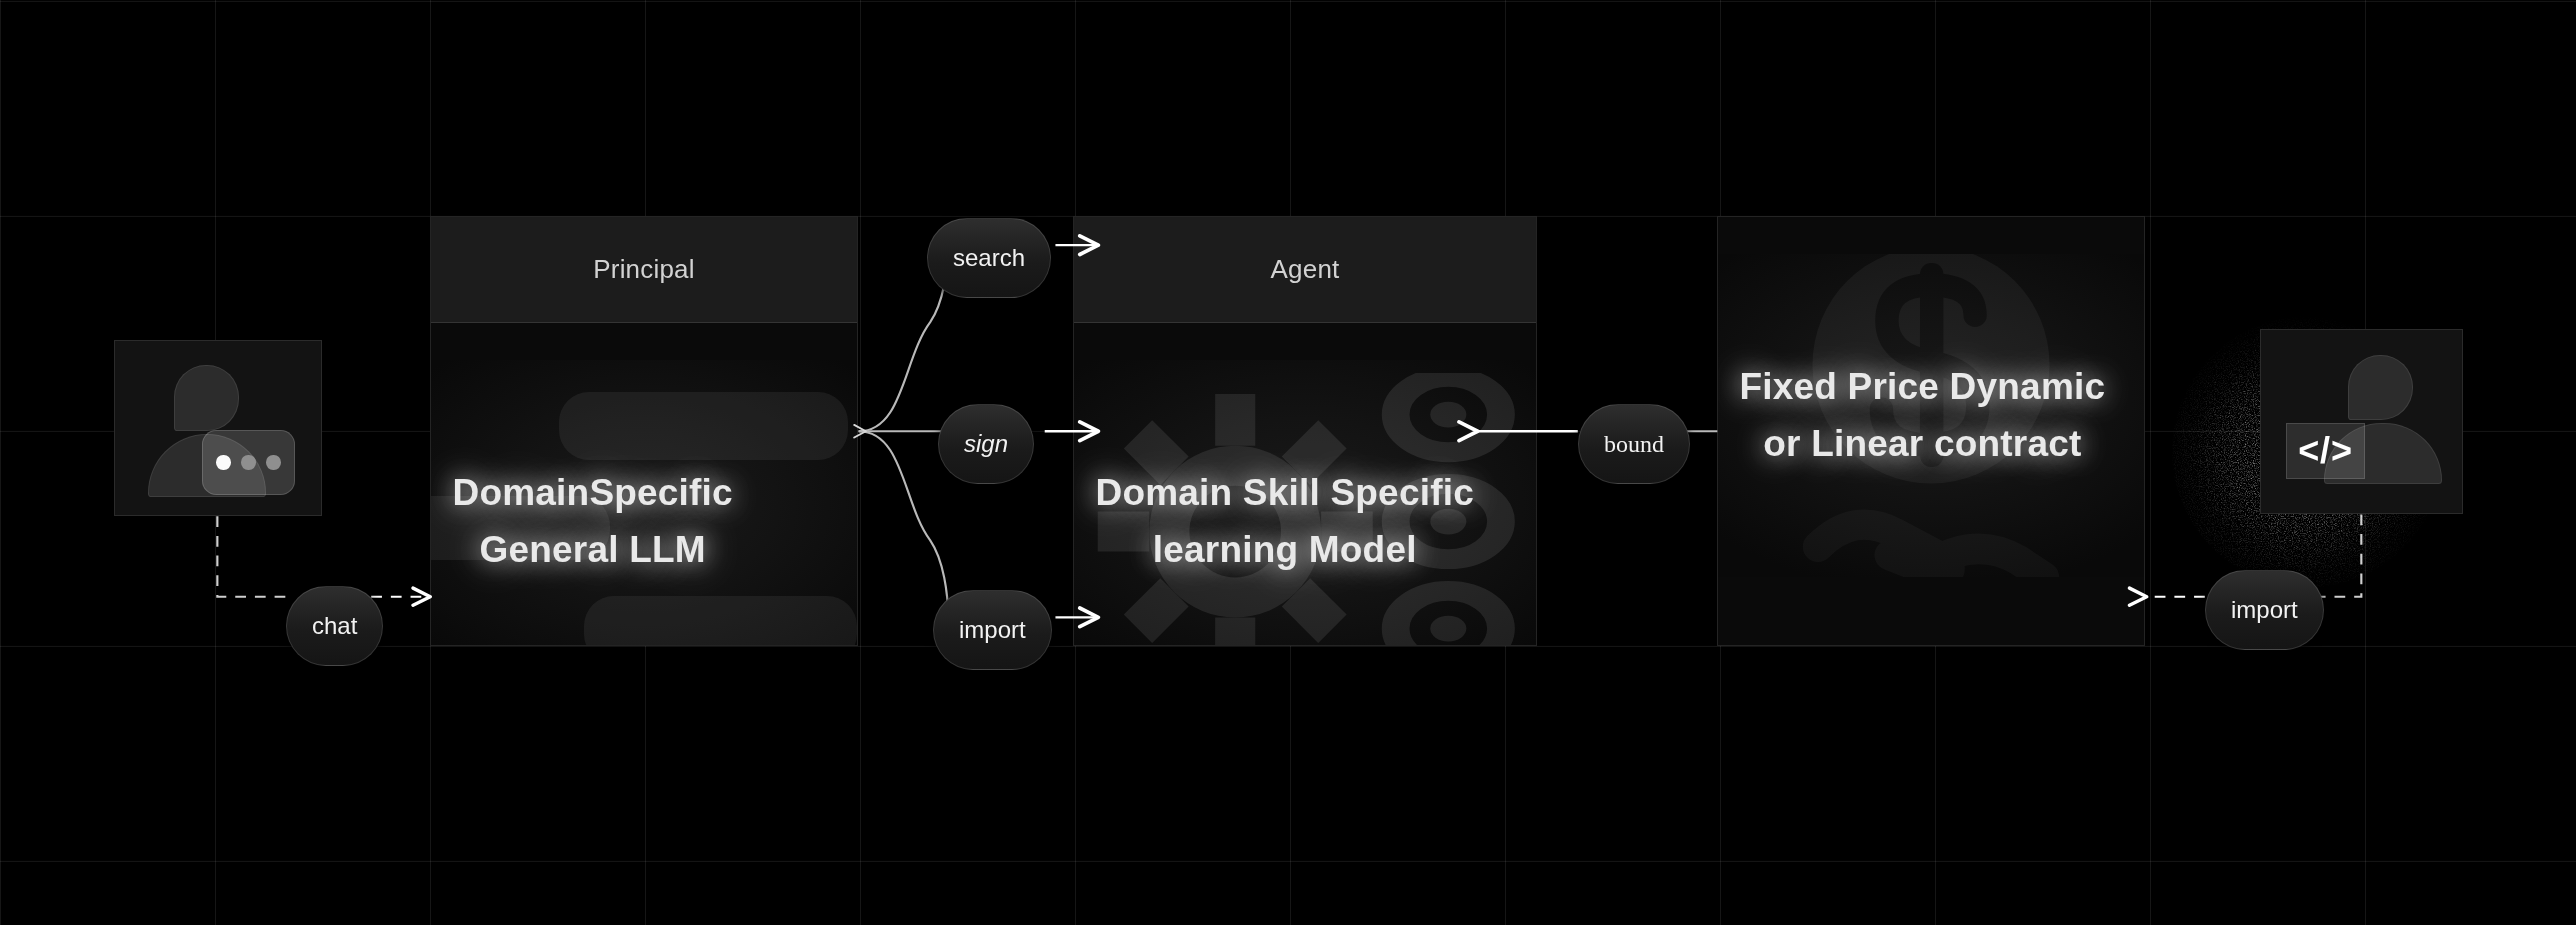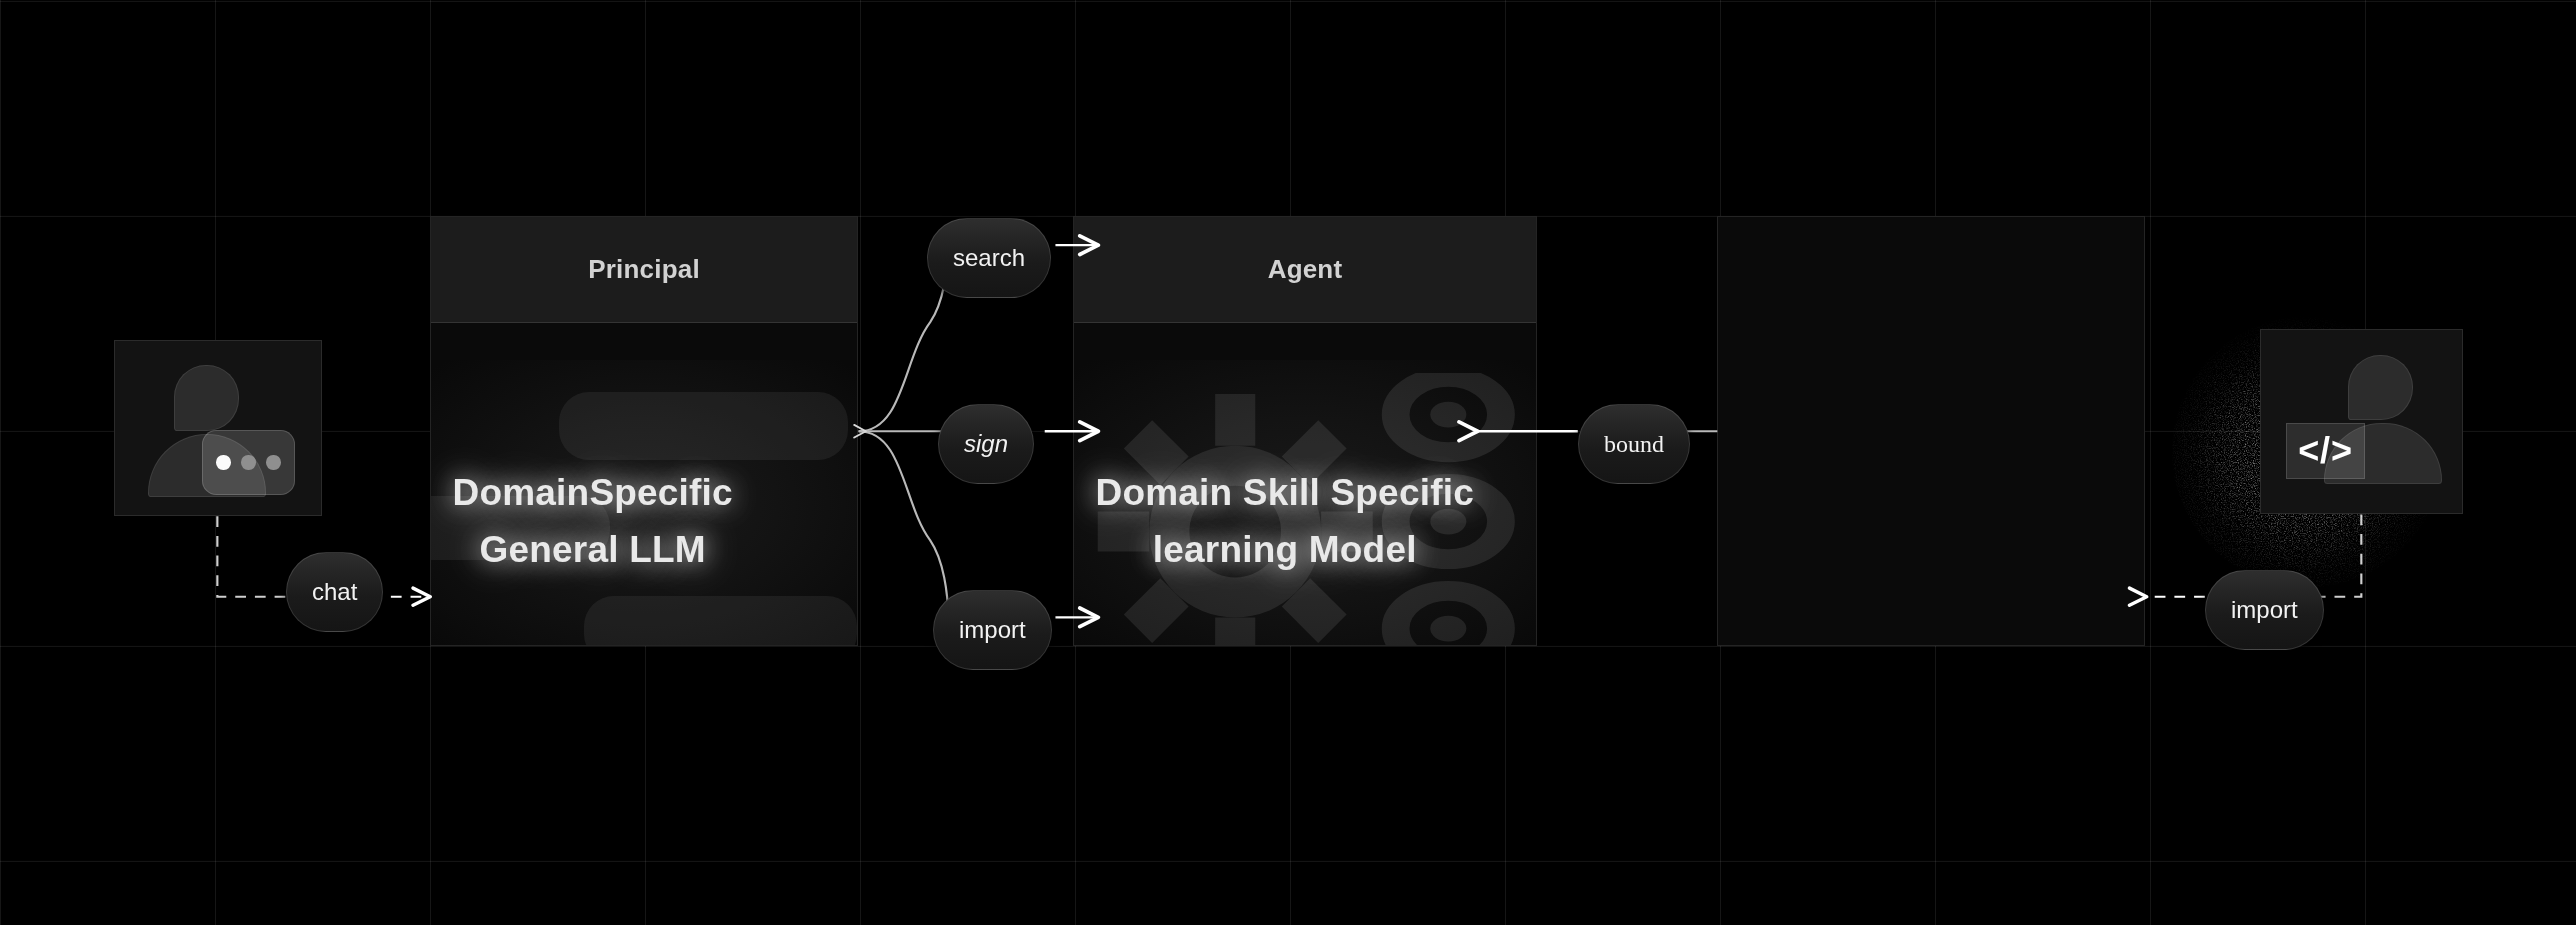--- a/index.html
+++ b/index.html
@@ -32,21 +32,21 @@
   .panel-head{
     position:relative;
     height:106px;
     box-sizing:border-box;
     border-bottom:0.9px solid rgba(255,255,255,0.11);
     background:#1c1c1c;
     display:flex;align-items:center;justify-content:center;
     z-index:3;
   }
   .panel-head-title{
-    font-size:26px;color:#d2d2d2;letter-spacing:0.2px;font-weight:700;
+    font-size:26px;color:#d2d2d2;letter-spacing:0.2px;font-weight:400;
   }
   .panel-body{
     position:relative;
     height:323px;
     background:radial-gradient(ellipse 70% 60% at 50% 45%, #1a1a1a 0%, #131313 45%, #090909 100%);
     display:flex;align-items:center;
     overflow:hidden;
     margin-top:37px;
   }
   .panel-title{
@@ -188,20 +188,36 @@
         </svg>
       </div>
       <div class="panel-title">
         <span>Domain Skill Specific</span><br>
         <span>learning Model</span>
       </div>
     </div>
   </div>
 
   <div class="panel" style="left:1717px;top:216px;width:428px;height:430px;">
+    <div class="panel-body">
+      <div class="bg-art">
+        <svg class="dollar-wrap" viewBox="0 0 200 300" preserveAspectRatio="xMidYMid meet">
+          <circle cx="100" cy="118" r="86" fill="#ffffff" opacity="0.62"></circle>
+          <g fill="#0e0e0e">
+            <rect x="92" y="44" width="17" height="148" rx="8"></rect>
+            <path d="M132 82 q0-22 -32-22 q-32 0 -32 26 q0 24 32 30 q34 6 34 32 q0 28 -36 28 q-34 0 -34 -26" fill="none" stroke="#0e0e0e" stroke-width="17" stroke-linecap="round"></path>
+          </g>
+          <path d="M18 250 q26-26 56-10 l34 18 q10 6 2 14 l-40 -16 M100 262 q34 -20 64 -2 l18 12" fill="none" stroke="#ffffff" stroke-width="22" stroke-linecap="round" opacity="0.45"></path>
+        </svg>
+      </div>
+      <div class="panel-title">
+        <span>Fixed Price Dynamic</span><br>
+        <span>or Linear contract</span>
+      </div>
+    </div>
   </div>
 
   <svg class="particles" style="left:2165px;top:295px;width:304px;height:313px;" viewBox="0 0 340 350">
     <defs>
       <radialGradient id="pg" cx="48%" cy="52%" r="52%">
         <stop offset="0%" stop-color="#ffffff" stop-opacity="0.95"></stop>
         <stop offset="48%" stop-color="#ffffff" stop-opacity="0.55"></stop>
         <stop offset="78%" stop-color="#ffffff" stop-opacity="0.16"></stop>
         <stop offset="100%" stop-color="#ffffff" stop-opacity="0"></stop>
       </radialGradient>
@@ -260,21 +276,21 @@
       <path d="M1920,482 L1880,482" fill="none" stroke="#b9b9b9" stroke-width="2.2"></path>
       <path d="M1764,482 L1652,482" fill="none" stroke="#ffffff" stroke-width="2.6" marker-end="url(#arwL)"></path>
     </g>
 
     <g>
       <path d="M2640,575 L2640,667 L2575,667" fill="none" stroke="#cfcfcf" stroke-width="2.4" stroke-dasharray="12 10"></path>
       <path d="M2465,667 L2400,667" fill="none" stroke="#ffffff" stroke-width="2.4" stroke-dasharray="12 10" marker-end="url(#arwL)"></path>
     </g>
   </svg>
 
-  <div class="pill" style="left:286px;top:552px;">chat</div>
+  <div class="pill" style="left:286px;top:586px;">chat</div>
 
   <div class="pill" style="left:927px;top:218px;">search</div>
 
   <div class="pill" style="left:938px;top:404px;font-style:italic;">sign</div>
 
   <div class="pill" style="left:933px;top:590px;">import</div>
 
   <div class="pill" style="left:1578px;top:404px;font-family:Liberation Serif, serif;">bound</div>
 
   <div class="pill" style="left:2205px;top:570px;">import</div>

